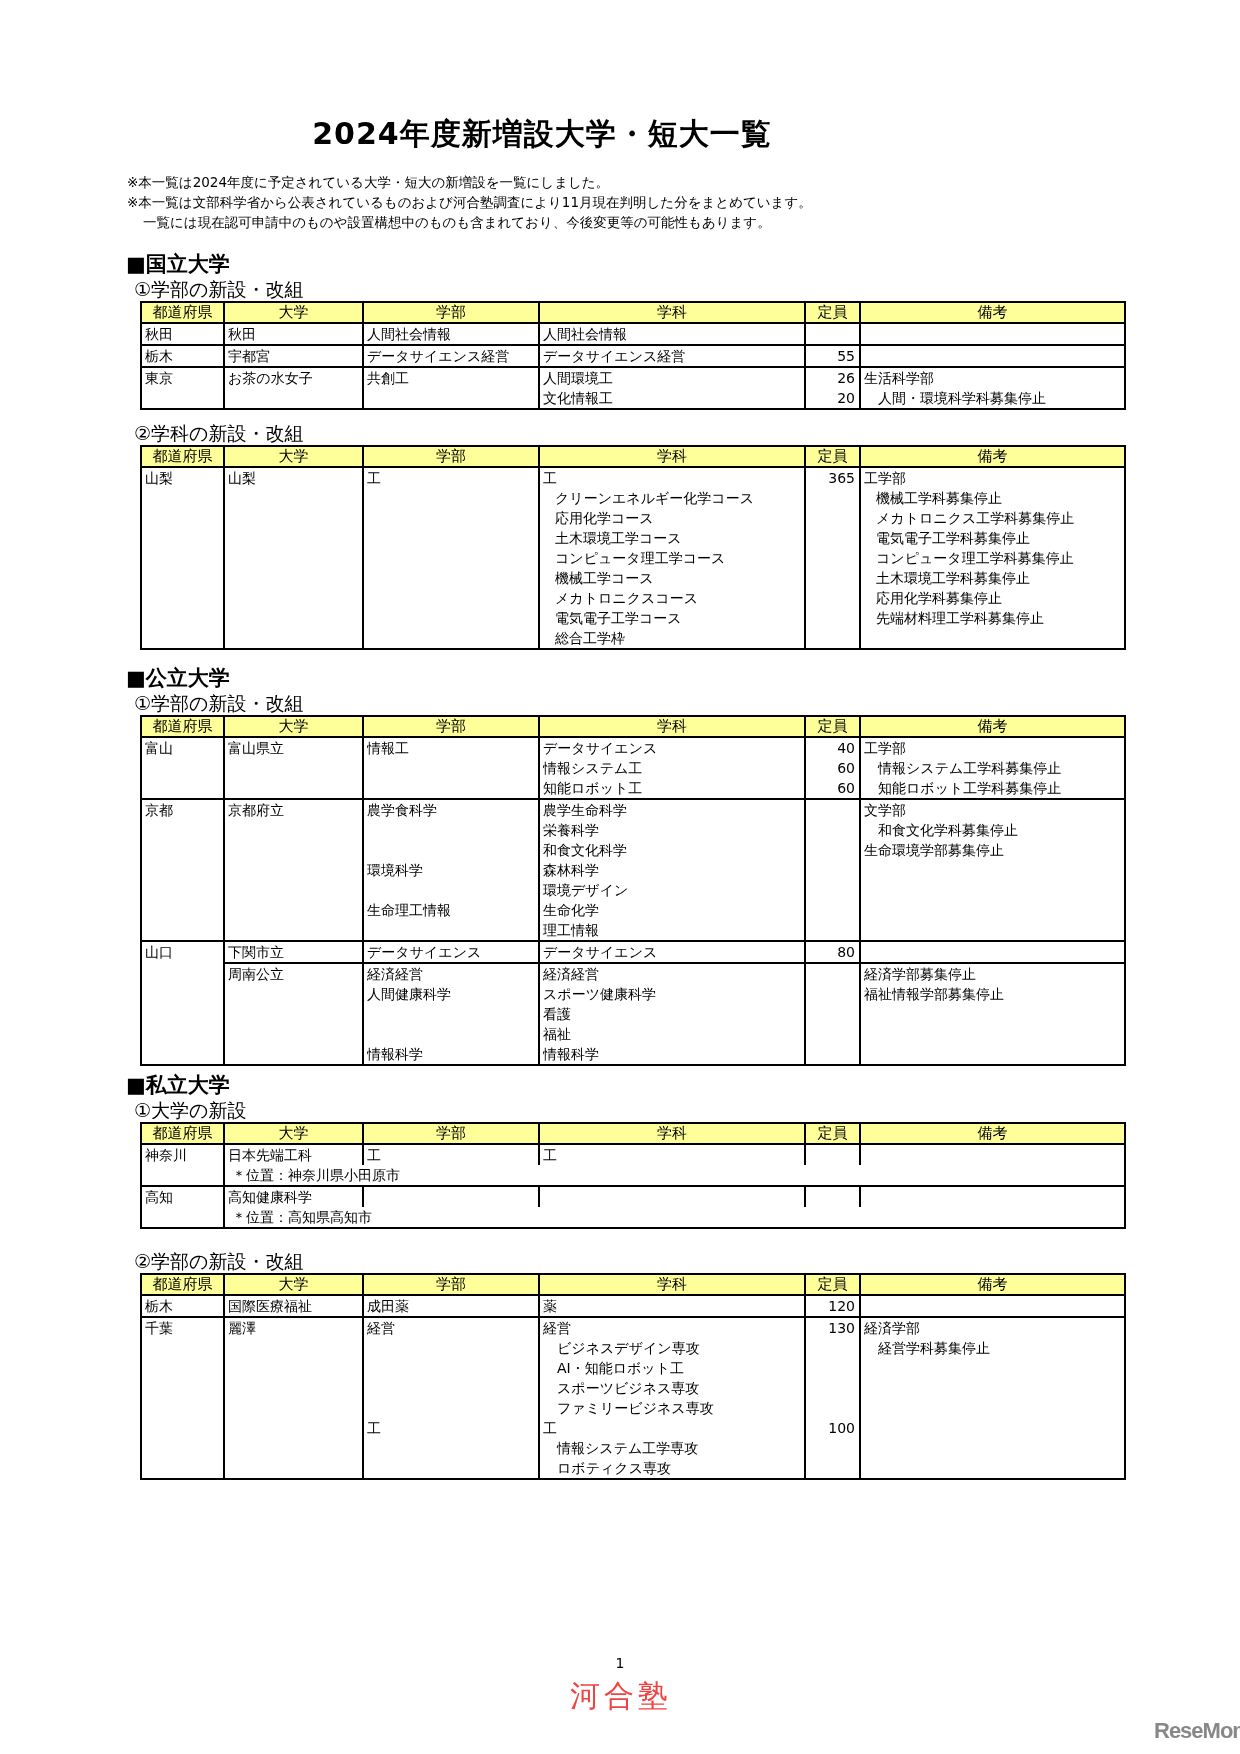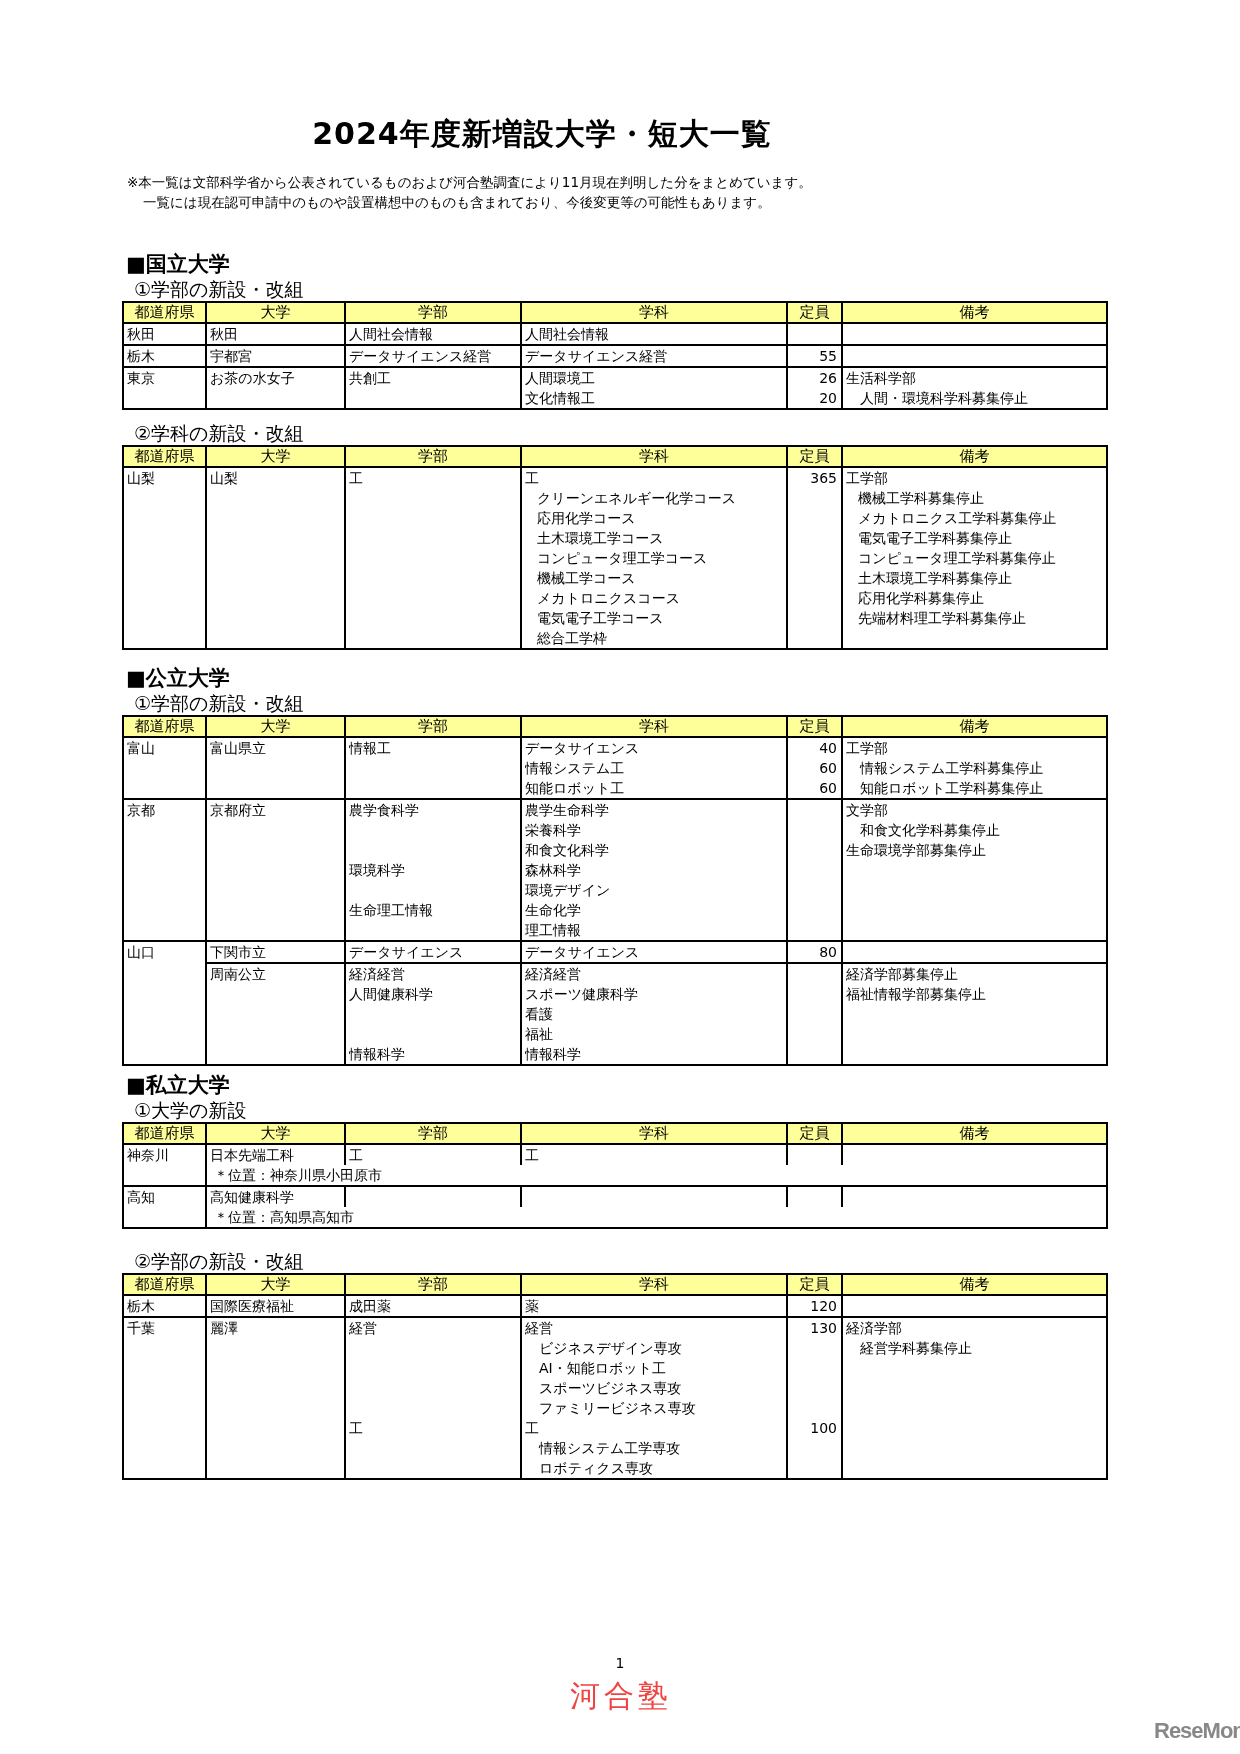--- a/index.html
+++ b/index.html
@@ -4,21 +4,21 @@
 <style>
   html, body { margin: 0; padding: 0; background: #ffffff; }
   body { width: 1240px; height: 1754px; position: relative; overflow: hidden;
          font-family: "DejaVu Sans", "Liberation Sans", sans-serif; color: #000; }
   .title { position: absolute; top: 114px; left: 0; width: 1084px; text-align: center;
            font-size: 30px; font-weight: bold; letter-spacing: 1px; }
   .notes { position: absolute; top: 172px; left: 127px; font-size: 13.5px; line-height: 20px; }
   .notes .indent { padding-left: 16px; }
   .cat { position: absolute; left: 126px; font-size: 21px; font-weight: bold; line-height: 24px; }
   .sub { position: absolute; left: 134px; font-size: 19px; line-height: 22px; }
-  table.grid { position: absolute; left: 122px; width: 984px; border-collapse: collapse;
+  table.grid { position: absolute; left: 140px; width: 984px; border-collapse: collapse;
                table-layout: fixed; font-size: 14px; }
   table.grid col.c1 { width: 83px; }
   table.grid col.c2 { width: 139px; }
   table.grid col.c3 { width: 176px; }
   table.grid col.c4 { width: 266px; }
   table.grid col.c5 { width: 55px; }
   table.grid col.c6 { width: 265px; }
   table.grid th { background: #ffff99; font-weight: normal; height: 19px; padding: 0;
                   border: 2px solid #000; font-size: 15px; line-height: 19px; text-align: center; }
   table.grid td { border-left: 2px solid #000; border-right: 2px solid #000; padding: 0 3px;
@@ -34,20 +34,21 @@
           font-size: 30px; font-weight: normal; color: #ef4444; letter-spacing: 4px; }
   .watermark { position: absolute; top: 1718px; left: 1130px; font-size: 22px; font-weight: bold;
                color: #888888; font-family: Liberation Sans, sans-serif; letter-spacing: -1px; margin-left: 24px; }
 </style>
 </head>
 <body>
 
 <div class="title">2024年度新増設大学・短大一覧</div>
 
 <div class="notes">
+  <div>※本一覧は2024年度に予定されている大学・短大の新増設を一覧にしました。</div>
   <div>※本一覧は文部科学省から公表されているものおよび河合塾調査により11月現在判明した分をまとめています。</div>
   <div class="indent">一覧には現在認可申請中のものや設置構想中のものも含まれており、今後変更等の可能性もあります。</div>
 </div>
 
 <div class="cat" style="top:252px">■国立大学</div>
 <div class="sub" style="top:278px">①学部の新設・改組</div>
 
 <table class="grid" style="top:301px">
   <colgroup>
       <col class="c1">

